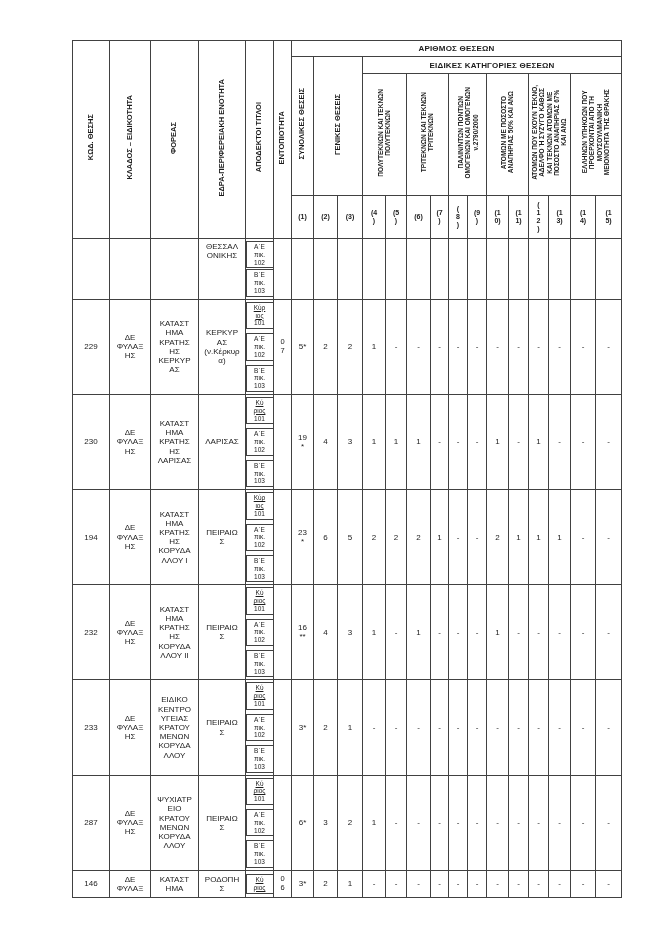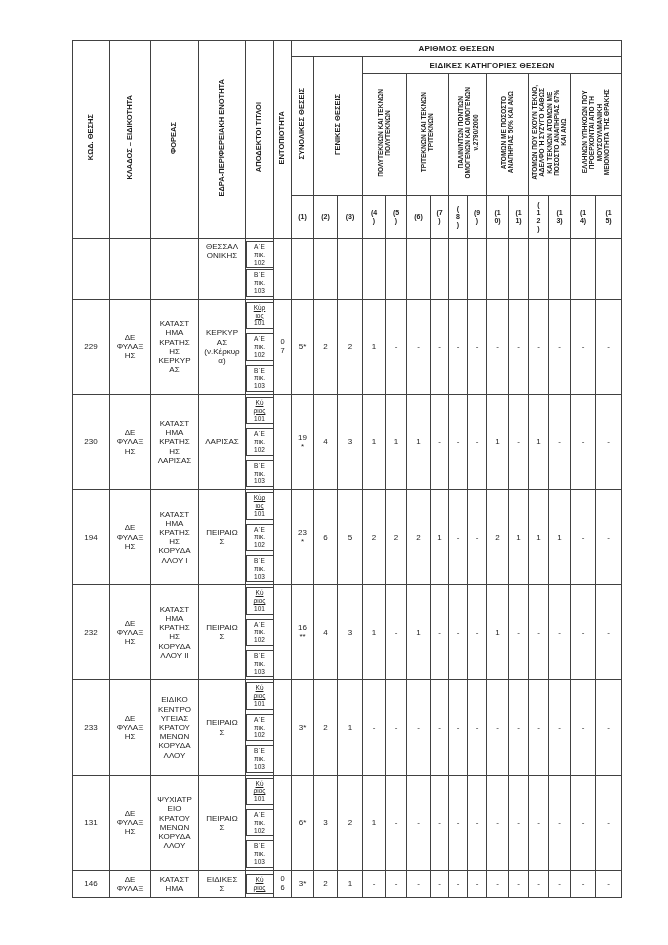--- a/index.html
+++ b/index.html
@@ -418,21 +418,21 @@
       <td class="d">-</td>
       <td class="d">-</td>
       <td class="d">-</td>
       <td class="d">-</td>
       <td class="d">-</td>
       <td class="d">-</td>
       <td class="d">-</td>
     </tr>
 
     <tr class="r6">
-      <td class="d">131</td>
+      <td class="d">287</td>
       <td class="d">ΔΕ
 ΦΥΛΑΞ
 ΗΣ</td>
       <td class="d">ΨΥΧΙΑΤΡ
 ΕΙΟ
 ΚΡΑΤΟΥ
 ΜΕΝΩΝ
 ΚΟΡΥΔΑ
 ΛΛΟΥ</td>
       <td class="d">ΠΕΙΡΑΙΩ
@@ -473,21 +473,21 @@
       <td class="d">-</td>
       <td class="d">-</td>
     </tr>
 
     <tr class="r7">
       <td class="d">146</td>
       <td class="d">ΔΕ
 ΦΥΛΑΞ</td>
       <td class="d">ΚΑΤΑΣΤ
 ΗΜΑ</td>
-      <td class="d">ΕΙΔΙΚΕΣ
+      <td class="d">ΡΟΔΟΠΗ
 Σ</td>
       <td>
         <div class="tcol tight">
           <div class="tbox">
                 <span class="t u">Κύ
 ριος</span>
                 <span class="n"></span>
               </div>
         </div>
       </td>

